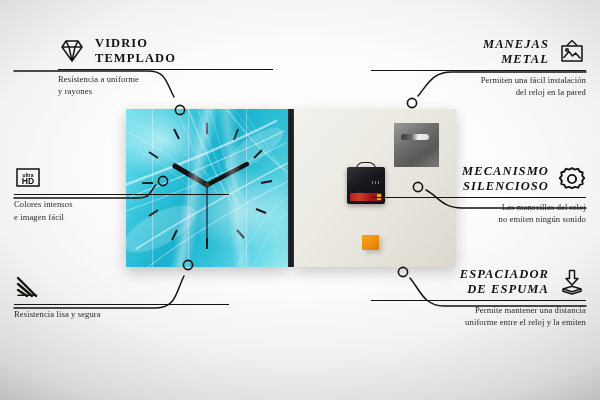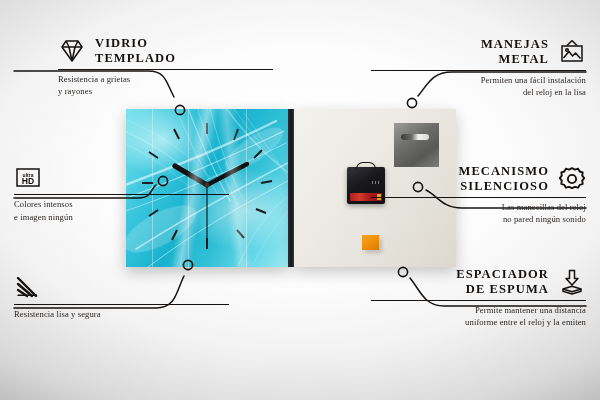--- a/index.html
+++ b/index.html
@@ -30,21 +30,21 @@
     font-size:12.5px;
     font-weight:700;
     letter-spacing:1.1px;
     line-height:1.18;
     color:#14110f;
     text-transform:uppercase;
     white-space:pre-line;
     flex:1;
   }
   .feat.left  .feat-title { text-align:left; }
-  .feat.right .feat-title { text-align:right; }
+  .feat.right .feat-title { text-align:right;font-style:italic; }
 
   .rule { height:1.4px; background:#15120f; width:100%; }
 
   .feat-desc {
     font-family:"Liberation Serif", serif;
     font-size:8.6px;
     line-height:1.42;
     color:#2b2724;
     padding-top:3px;
     white-space:pre-line;
@@ -240,37 +240,37 @@
           <path d="M4 10 H24"></path>
               <path d="M8 4 L11 10 L14 24"></path>
               <path d="M20 4 L17 10 L14 24"></path>
         </g>
           </svg>
       </span>
       <span class="feat-title">VIDRIO
 TEMPLADO</span>
     </div>
     <div class="rule"></div>
-    <div class="feat-desc">Resistencia a grietas
+    <div class="feat-desc">Resistencia a uniforme
 y rayones</div>
   </div>
 
   <div class="feat left" style="left:14px; top:163px;">
     <div class="feat-head">
       <span class="ico">
         <svg viewBox="0 0 28 28">
           <rect x="3" y="6" width="22" height="17" fill="none" stroke="#15120f" stroke-width="1.5"></rect>
           <text x="14" y="13.6" font-family="Liberation Sans, sans-serif" font-size="5" font-weight="700" text-anchor="middle" fill="#15120f">ultra</text>
           <text x="14" y="21" font-family="Liberation Sans, sans-serif" font-size="8.6" font-weight="700" text-anchor="middle" fill="#15120f">HD</text>
         </svg>
       </span>
     </div>
     <div class="rule"></div>
     <div class="feat-desc">Colores intensos
-e imagen ningún</div>
+e imagen fácil</div>
   </div>
 
   <div class="feat left" style="left:14px; top:273px;">
     <div class="feat-head">
       <span class="ico">
         <svg viewBox="0 0 28 28">
             <g stroke="#15120f" fill="none" stroke-linecap="round">
           <path d="M4 5 L22 23" stroke-width="2.4"></path>
           <path d="M4 11 L18 23" stroke-width="2.4"></path>
           <path d="M4 17 L13 23" stroke-width="2.4"></path>
@@ -294,39 +294,39 @@
           <path d="M5.5 20 L11 13.5 L14.5 18 L17.5 15 L22.5 20.5"></path>
           <circle cx="9" cy="12" r="1.3"></circle>
         </g>
           </svg>
       </span>
       <span class="feat-title">MANEJAS
 METAL</span>
     </div>
     <div class="rule"></div>
     <div class="feat-desc">Permiten una fácil instalación
-del reloj en la lisa</div>
+del reloj en la pared</div>
   </div>
 
   <div class="feat right" style="left:371px; top:164px;">
     <div class="feat-head">
       <span class="ico">
         <svg viewBox="0 0 28 28">
             <g fill="none" stroke="#15120f" stroke-width="1.9" stroke-linejoin="round">
           <path d="M14 3.2 l3 1.4 3.1-.9 1.6 2.8 3 1 -.5 3.2 2 2.5 -2 2.5 .5 3.2 -3 1 -1.6 2.8 -3.1-.9 -3 1.4 -3-1.4 -3.1 .9 -1.6-2.8 -3-1 .5-3.2 -2-2.5 2-2.5 -.5-3.2 3-1 1.6-2.8 3.1 .9Z"></path>
           <circle cx="14" cy="14" r="4.1"></circle>
         </g>
           </svg>
       </span>
       <span class="feat-title">MECANISMO
 SILENCIOSO</span>
     </div>
     <div class="rule"></div>
     <div class="feat-desc">Las manecillas del reloj
-no pared ningún sonido</div>
+no emiten ningún sonido</div>
   </div>
 
   <div class="feat right" style="left:371px; top:267px;">
     <div class="feat-head">
       <span class="ico">
         <svg viewBox="0 0 28 28">
             <g fill="none" stroke="#15120f" stroke-width="1.5" stroke-linejoin="round">
           <path d="M11.5 2.5 h5 v8 h3.5 L14 17 L8 10.5 h3.5 Z"></path>
           <path d="M14 18.2 L23 21 L14 23.8 L5 21 Z"></path>
           <path d="M5 21 v2.2 L14 26 l9-2.8 V21"></path>

